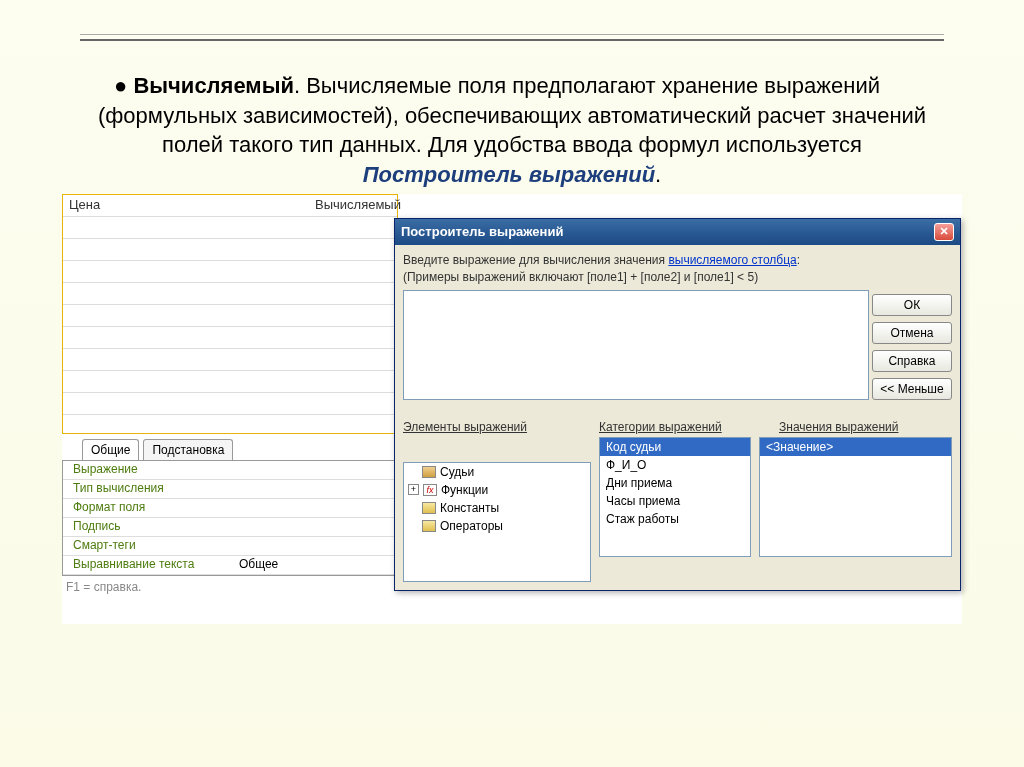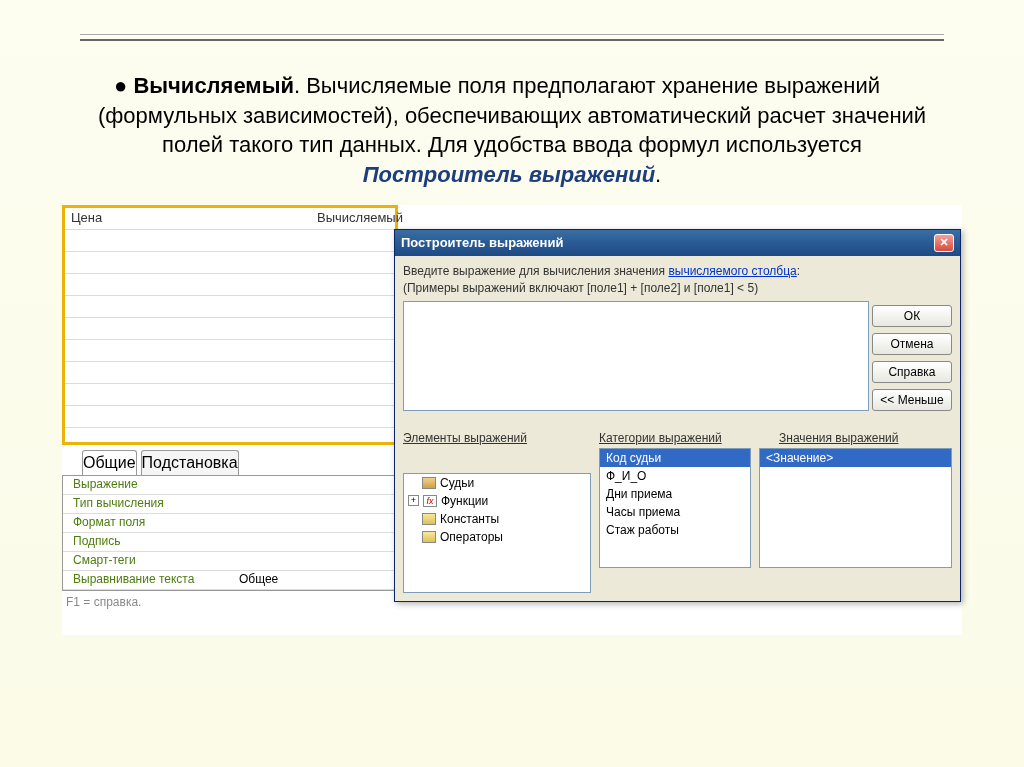--- a/index.html
+++ b/index.html
@@ -30,21 +30,21 @@
 .title-underline {
   border-top: 2px solid #666;
   margin: 4px 30px 0 30px;
 }
 .desc-block {
   text-align: center;
   color: #000;
   font-size: 22px;
   line-height: 1.35;
   padding: 0 30px;
-  margin-bottom: 15px;
+  margin-bottom: 4px;
 }
 .desc-bullet {
   display: inline;
   margin-left: -30px;
 }
 .desc-strong {
   font-weight: bold;
   color: #000;
 }
 .desc-emph {
@@ -59,21 +59,21 @@
   height: 430px;
   background: #fff;
 }
 
 
 .design-grid {
   position: absolute;
   left: 0; top: 0;
   width: 336px;
   height: 240px;
-  border: 3px solid #eab308;
+  border: 1px solid #eab308;
   background: #fff;
 }
 .design-row {
   display: flex;
   height: 22px;
   border-bottom: 1px solid #dcdcdc;
 }
 .design-cell-left {
   width: 220px; padding: 2px 6px; font-size: 13px; color: #333;
 }
@@ -92,22 +92,22 @@
 }
 .prop-tabs {
   display: flex;
   gap: 4px;
   margin-left: 20px;
 }
 .prop-tab {
   background: #f5f5f5;
   border: 1px solid #999;
   border-bottom: none;
-  padding: 3px 0;
-  font-size: 16px;
+  padding: 3px 8px;
+  font-size: 12px;
   border-radius: 3px 3px 0 0;
 }
 .prop-tab.active {
   background: #fff;
   font-weight: normal;
 }
 .prop-grid {
   border: 1px solid #999;
   background: #fff;
 }

